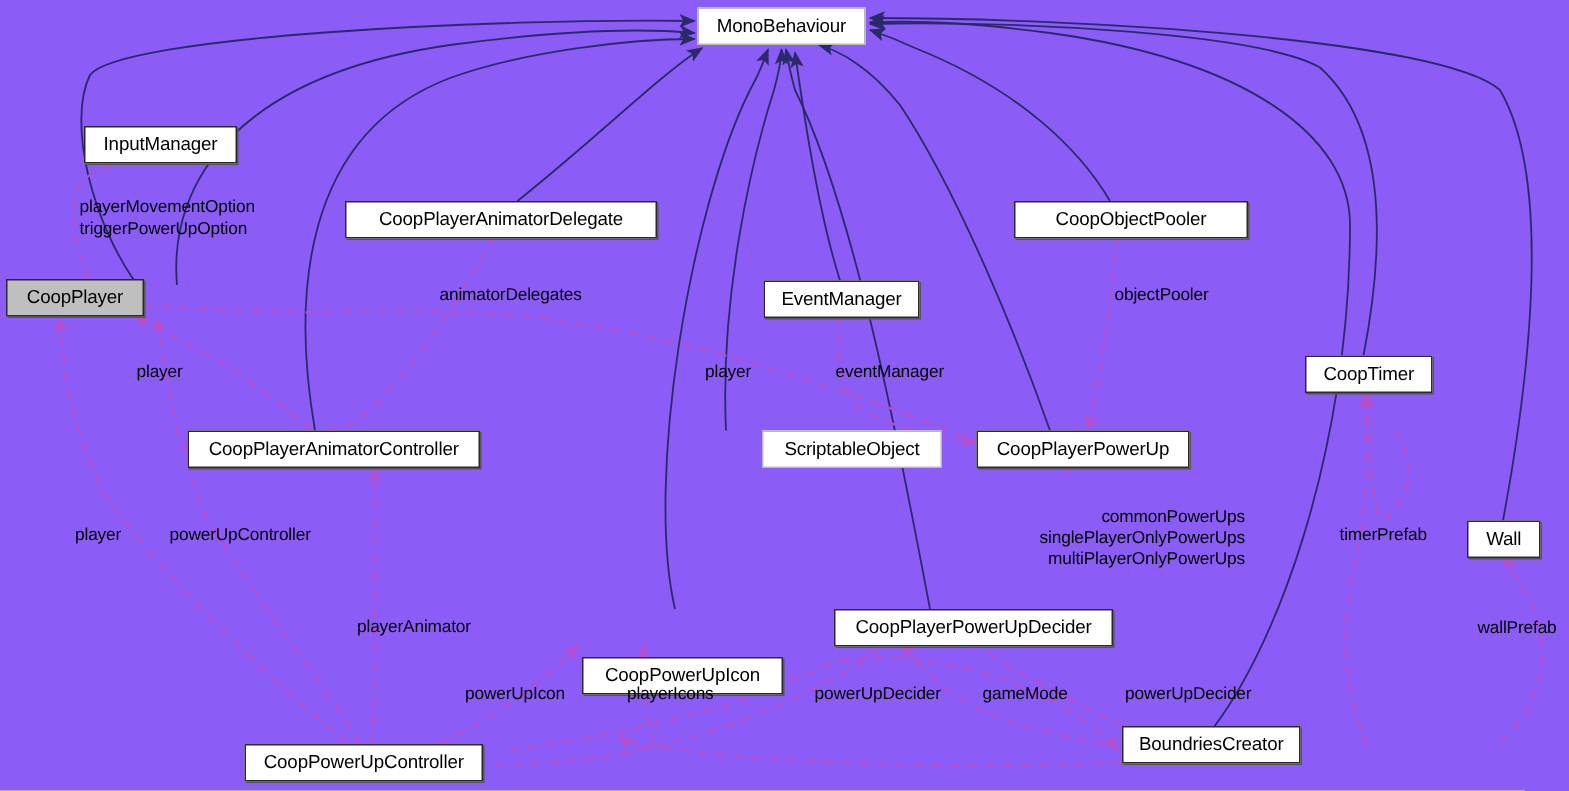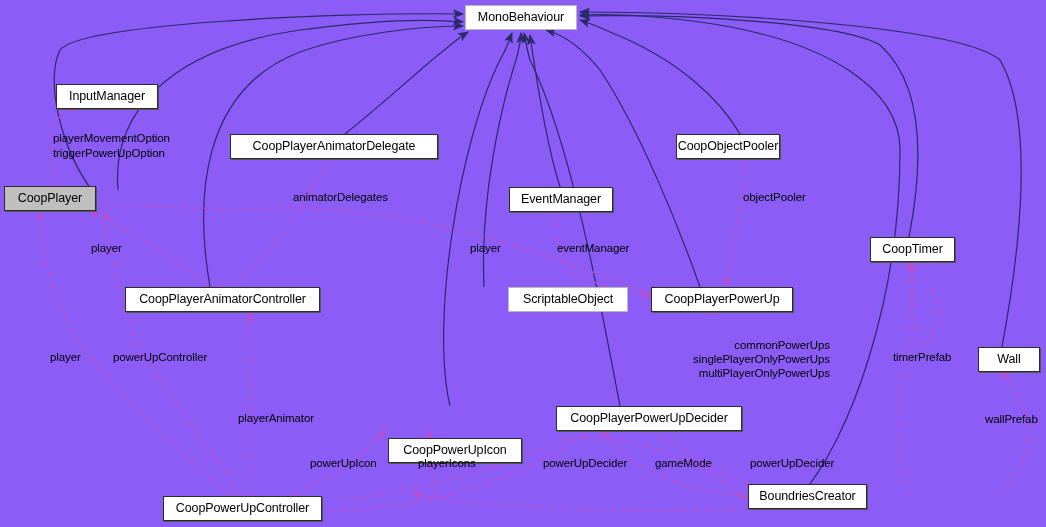--- a/index.html
+++ b/index.html
@@ -128,42 +128,42 @@
   <div id="nodes-layer">
       <div class="node base" style="left: 465px; top: 5px; width: 112px;">
         <span>MonoBehaviour</span>
       </div>
       <div class="node" style="left: 56px; top: 84px; width: 102px;">
         <span>InputManager</span>
       </div>
       <div class="node" style="left: 230px; top: 134px; width: 208px;">
         <span>CoopPlayerAnimatorDelegate</span>
       </div>
-      <div class="node" style="left: 676px; top: 134px; width: 104px;">
+      <div class="node" style="left: 676px; top: 134px; width: 156px;">
         <span>CoopObjectPooler</span>
       </div>
       <div class="node" style="left: 509px; top: 187px; width: 104px;">
         <span>EventManager</span>
       </div>
       <div class="node highlight" style="left: 4px; top: 186px; width: 92px; align-items: center;">
         <span>CoopPlayer</span>
       </div>
       <div class="node" style="left: 870px; top: 237px; width: 85px;">
         <span>CoopTimer</span>
       </div>
       <div class="node" style="left: 125px; top: 287px; width: 195px;">
         <span>CoopPlayerAnimatorController</span>
       </div>
       <div class="node base" style="left: 508px; top: 287px; width: 120px;">
         <span>ScriptableObject</span>
       </div>
       <div class="node" style="left: 651px; top: 287px; width: 142px;">
         <span>CoopPlayerPowerUp</span>
       </div>
-      <div class="node" style="left: 978px; top: 347px; width: 62px;">
+      <div class="node" style="left: 978px; top: 347px; width: 49px;">
         <span>Wall</span>
       </div>
       <div class="node" style="left: 388px; top: 406px; width: 134px; margin-top: 32px;">
         <span>CoopPowerUpIcon</span>
       </div>
       <div class="node" style="left: 556px; top: 406px; width: 186px;">
         <span>CoopPlayerPowerUpDecider</span>
       </div>
       <div class="node" style="left: 163px; top: 496px; width: 159px;">
         <span>CoopPowerUpController</span>

